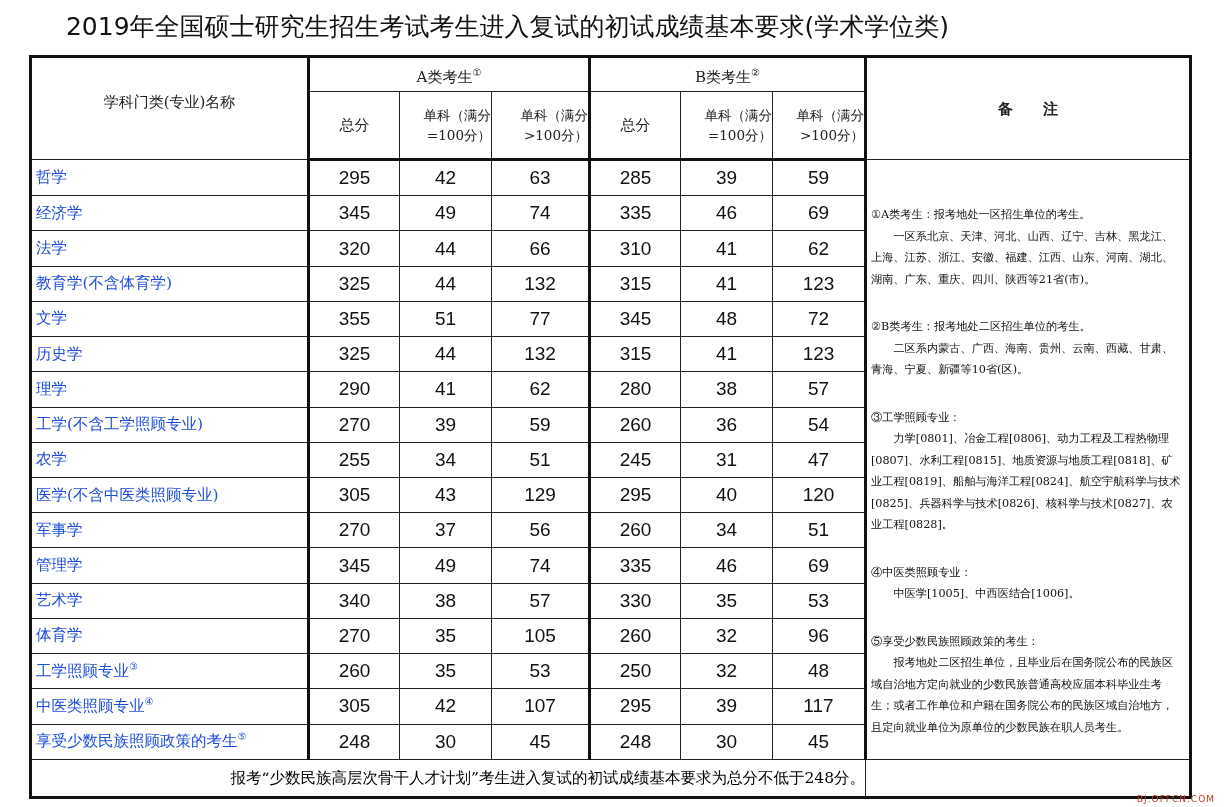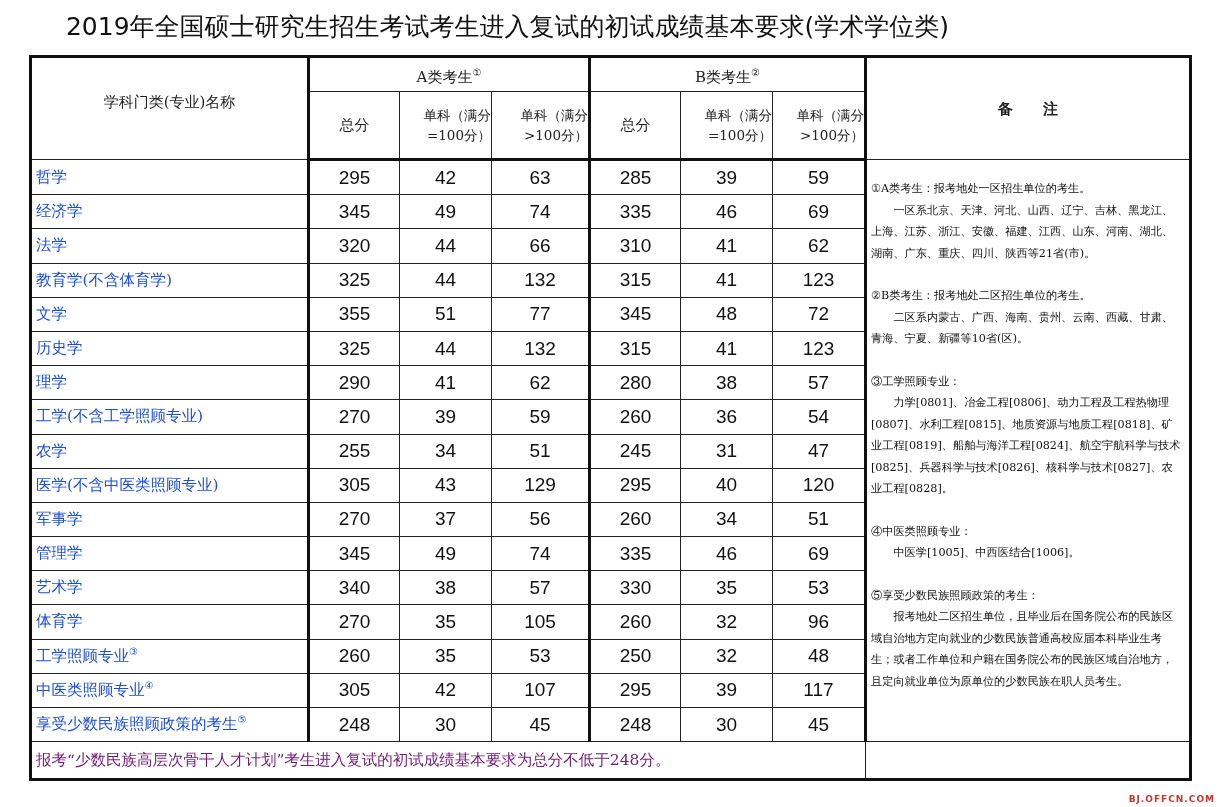--- a/index.html
+++ b/index.html
@@ -13,26 +13,26 @@
   table.main td.thick-l { border-left: 3px solid #111; }
   table.main tr.hdr1 td { height: 33px; text-align: center; }
   table.main tr.hdr2 td { height: 66px; }
   table.main tr.bottom-hdr td { border-bottom: 3px solid #111; }
   .hdr { text-align: center; font-size: 15px; line-height: 22px; color: #222; }
   .hdr-small { text-align: right; font-size: 13.5px; line-height: 20px; color: #222; }
   .sup { font-size: 10px; vertical-align: super; }
   .name { font-size: 15.5px; padding-left: 4px !important; color: #1d4ed8; white-space: nowrap; }
   .num { text-align: center; font-family: "Liberation Sans", "DejaVu Sans", sans-serif; font-size: 19px; color: #111; }
   .notes { vertical-align: top; font-size: 11.2px; line-height: 21.5px; padding: 18px 6px 0 4px !important; color: #111; }
-  .note-block { margin-bottom: 21px; }
+  .note-block { margin-bottom: 21px; margin-top: 26px; }
   .note-head { display: block; }
   .note-body { display: block; text-indent: 2em; }
-  .footer-cell { font-size: 15.5px; padding-left: 4px !important; height: 36px !important; color: #701a75; }
+  .footer-cell { font-size: 15.5px; padding-left: 4px !important; height: 36px !important; color: #000000; text-align: right; }
   .watermark { position: absolute; right: 10px; bottom: 3px; font-family: "DejaVu Sans", sans-serif;
-               font-size: 9px; font-weight: bold; letter-spacing: 1px; color: #c0392b; margin-top: 8px; }
+               font-size: 9px; font-weight: normal; letter-spacing: 1px; color: #c0392b; margin-top: 8px; }
 </style>
 </head>
 <body>
 
 <div class="title">2019年全国硕士研究生招生考试考生进入复试的初试成绩基本要求(学术学位类)</div>
 
 <table class="main">
   <colgroup>
     <col style="width:278px">
       <col style="width:91px">

